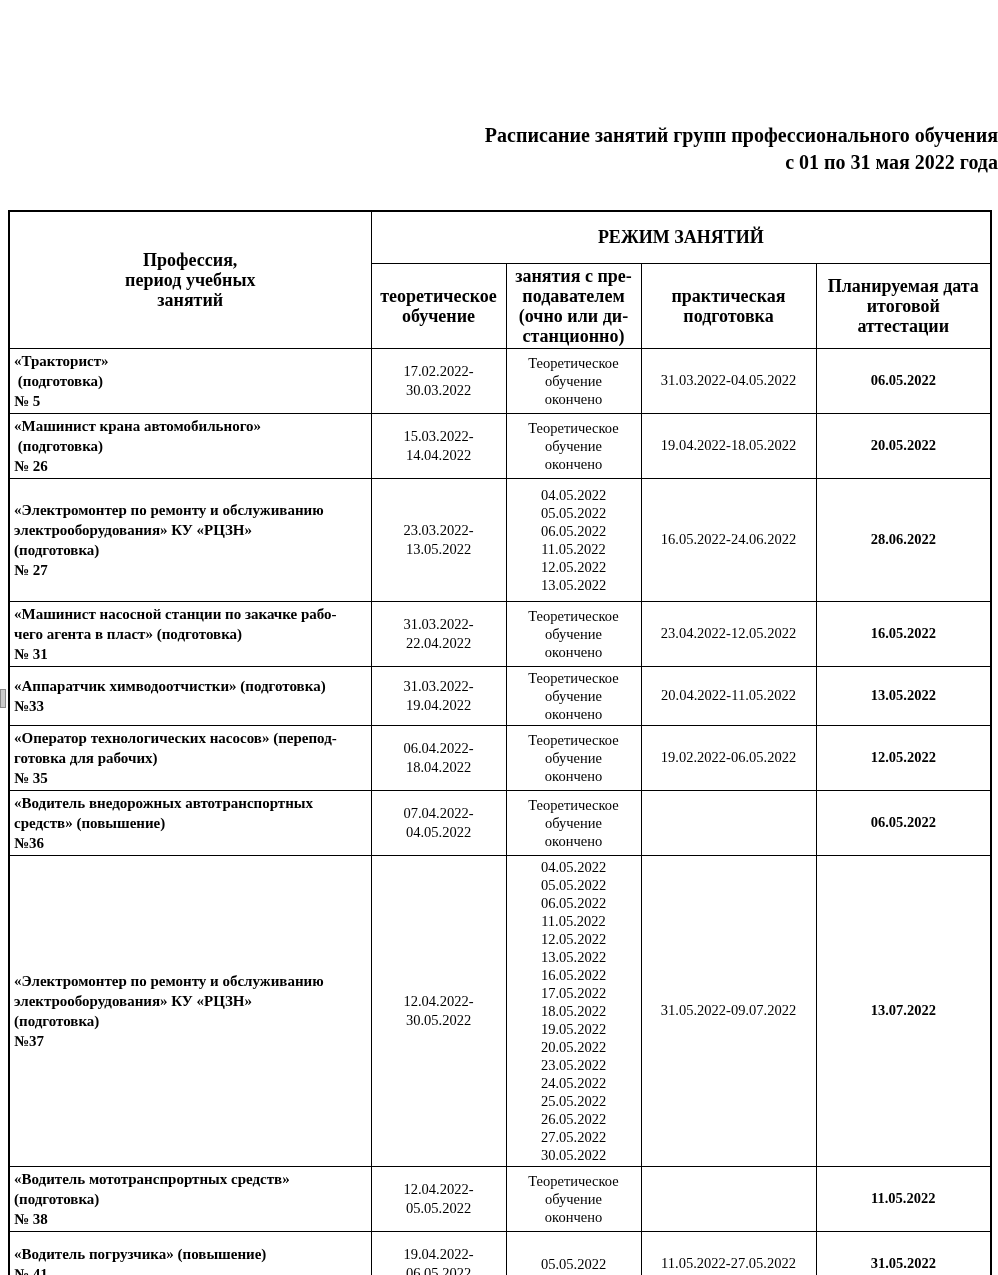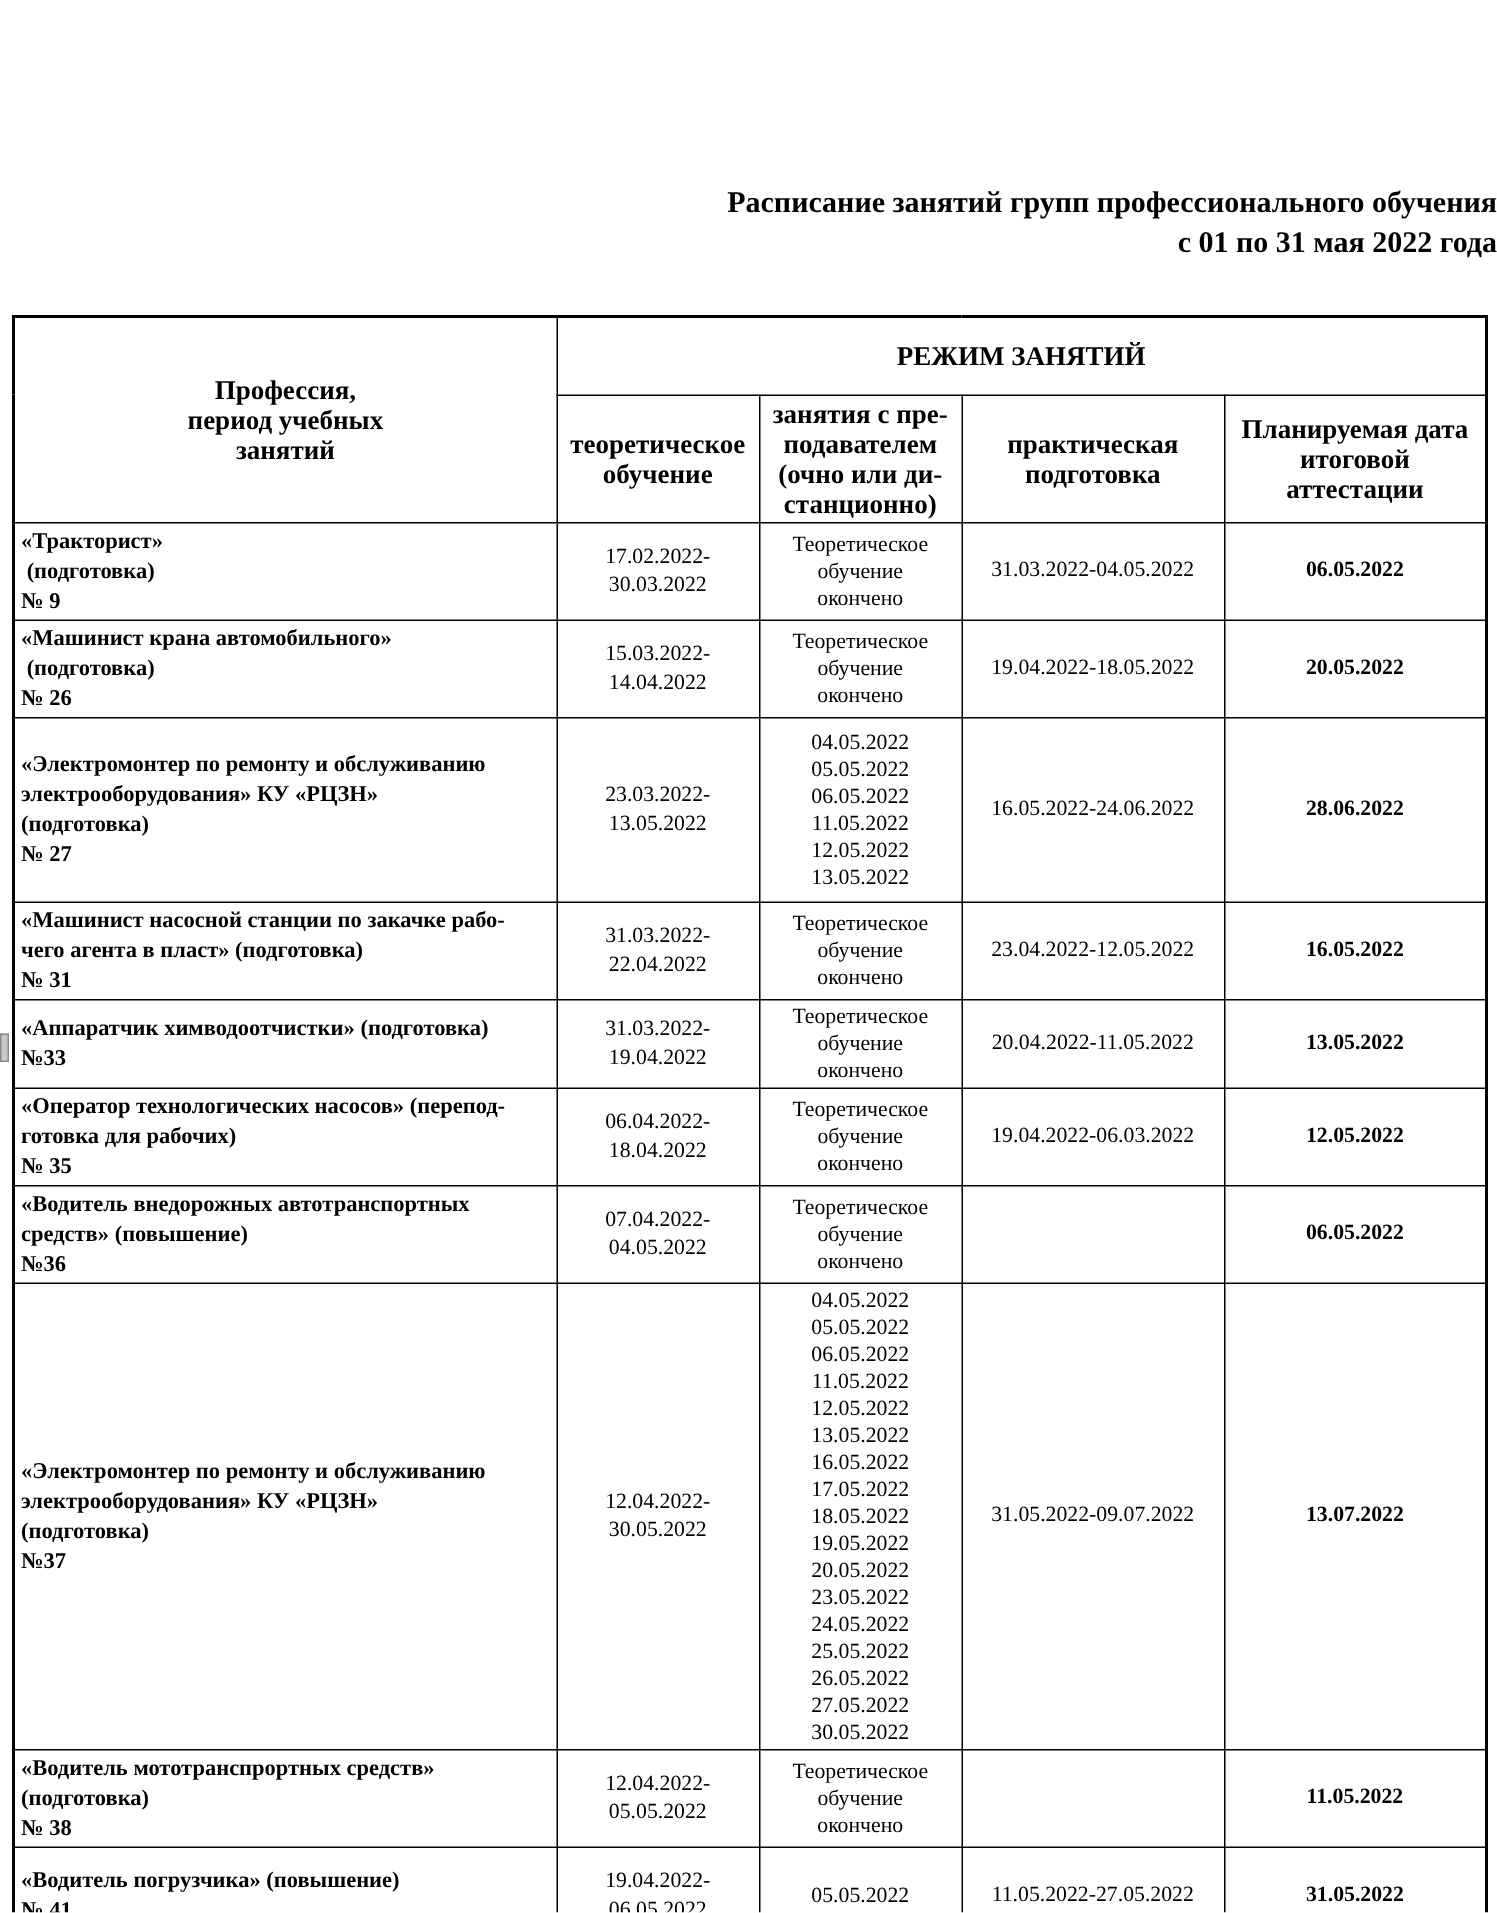--- a/index.html
+++ b/index.html
@@ -74,21 +74,21 @@
         <th>практическая
 подготовка</th>
         <th>Планируемая дата
 итоговой аттестации</th>
       </tr>
     </thead>
     <tbody>
       <tr class="br1">
         <td class="c-name">«Тракторист»
  (подготовка)
-№ 9</td>
+№ 5</td>
         <td class="c-theory">17.02.2022-
 30.03.2022</td>
         <td class="c-teacher">Теоретическое
 обучение
 окончено</td>
         <td class="c-practice">31.03.2022-04.05.2022</td>
         <td class="c-attest">06.05.2022</td>
       </tr>
       <tr class="br2">
         <td class="c-name">«Машинист крана автомобильного»
@@ -143,21 +143,21 @@
       </tr>
       <tr class="br6">
         <td class="c-name">«Оператор технологических насосов» (перепод-
 готовка для рабочих)
 № 35</td>
         <td class="c-theory">06.04.2022-
 18.04.2022</td>
         <td class="c-teacher">Теоретическое
 обучение
 окончено</td>
-        <td class="c-practice">19.04.2022-06.03.2022</td>
+        <td class="c-practice">19.02.2022-06.05.2022</td>
         <td class="c-attest">12.05.2022</td>
       </tr>
       <tr class="br7">
         <td class="c-name">«Водитель внедорожных автотранспортных
 средств» (повышение)
 №36</td>
         <td class="c-theory">07.04.2022-
 04.05.2022</td>
         <td class="c-teacher">Теоретическое
 обучение

